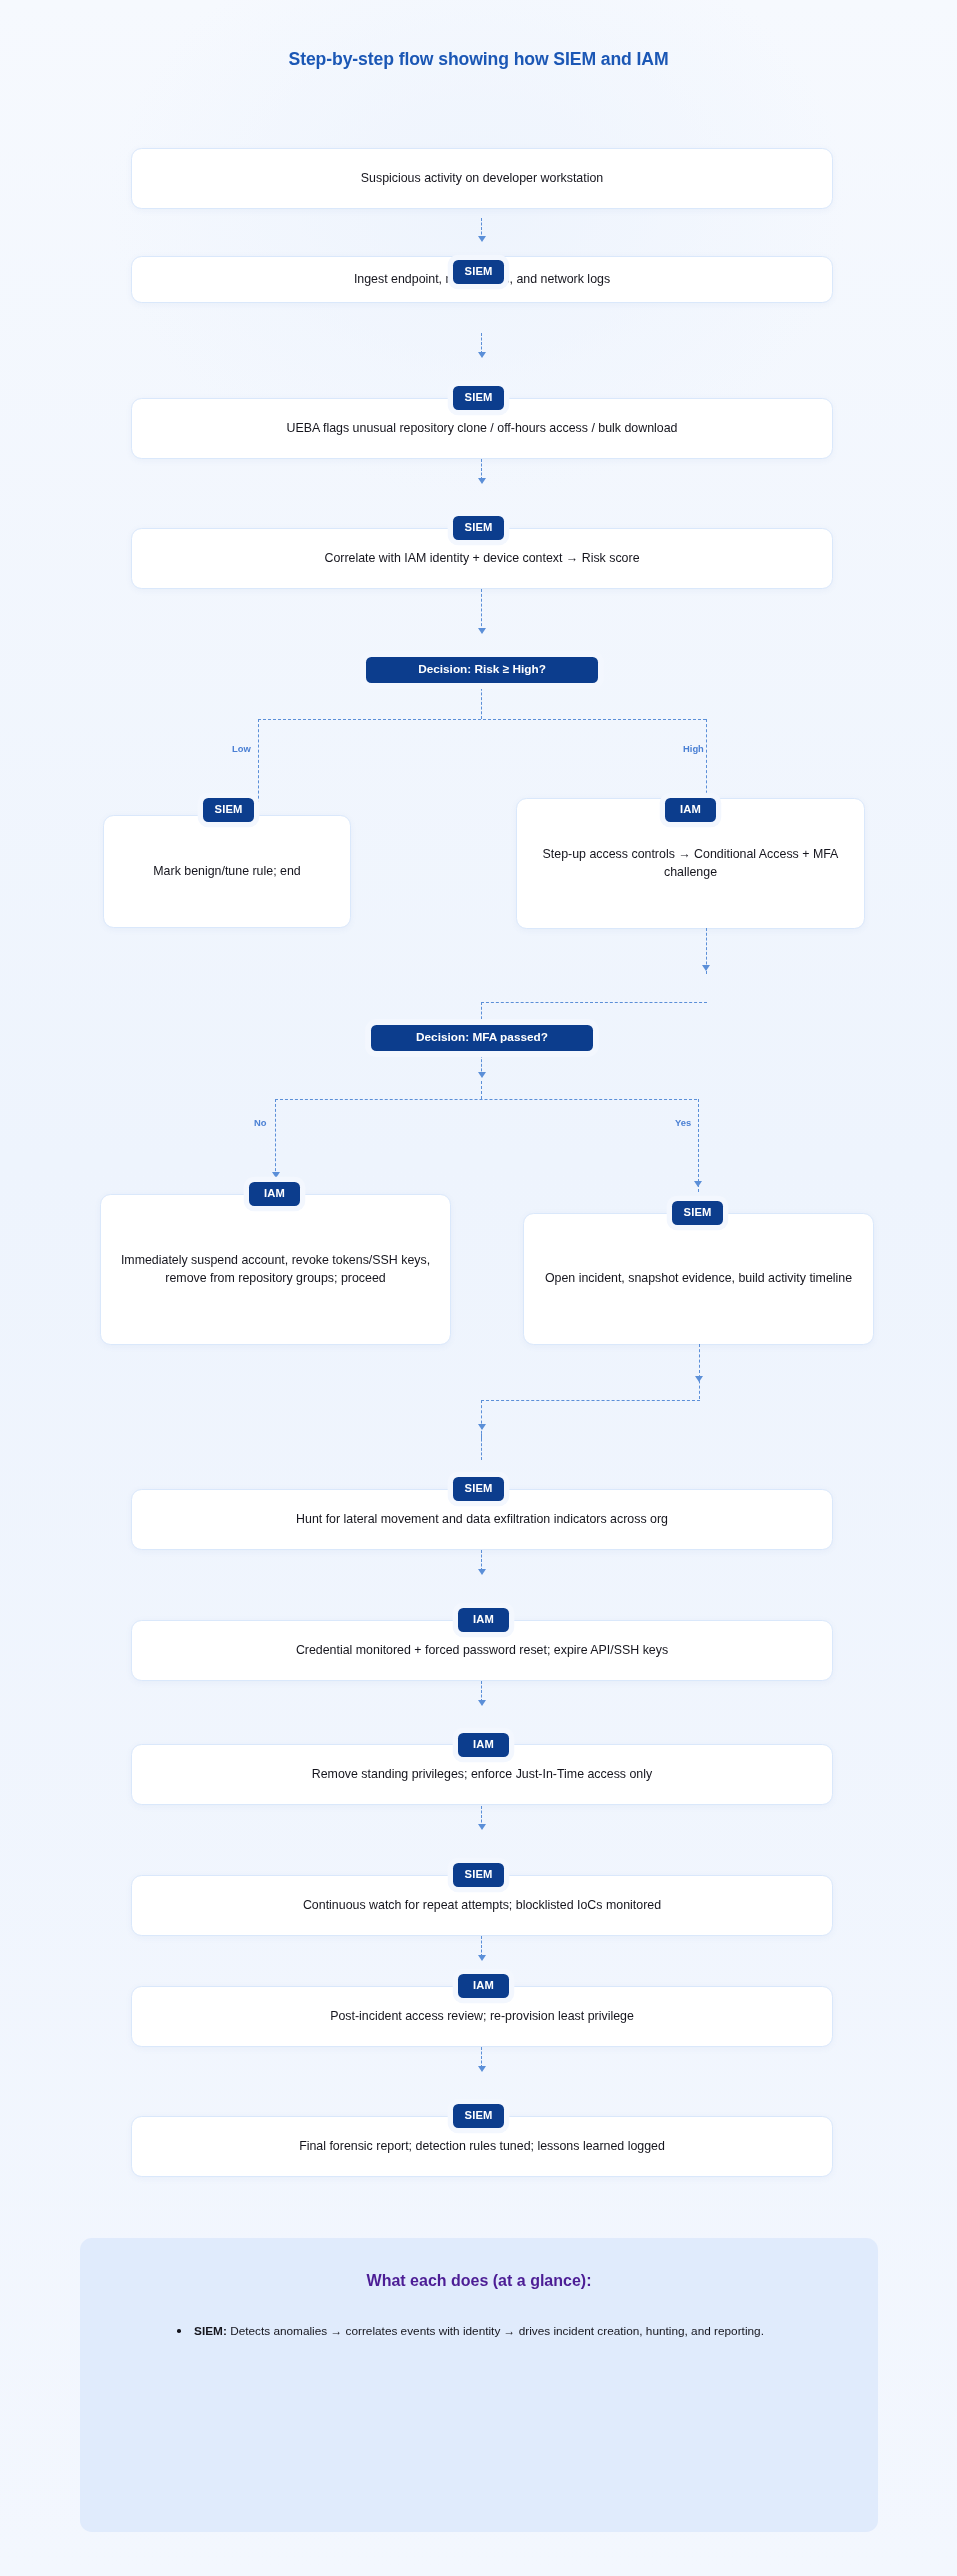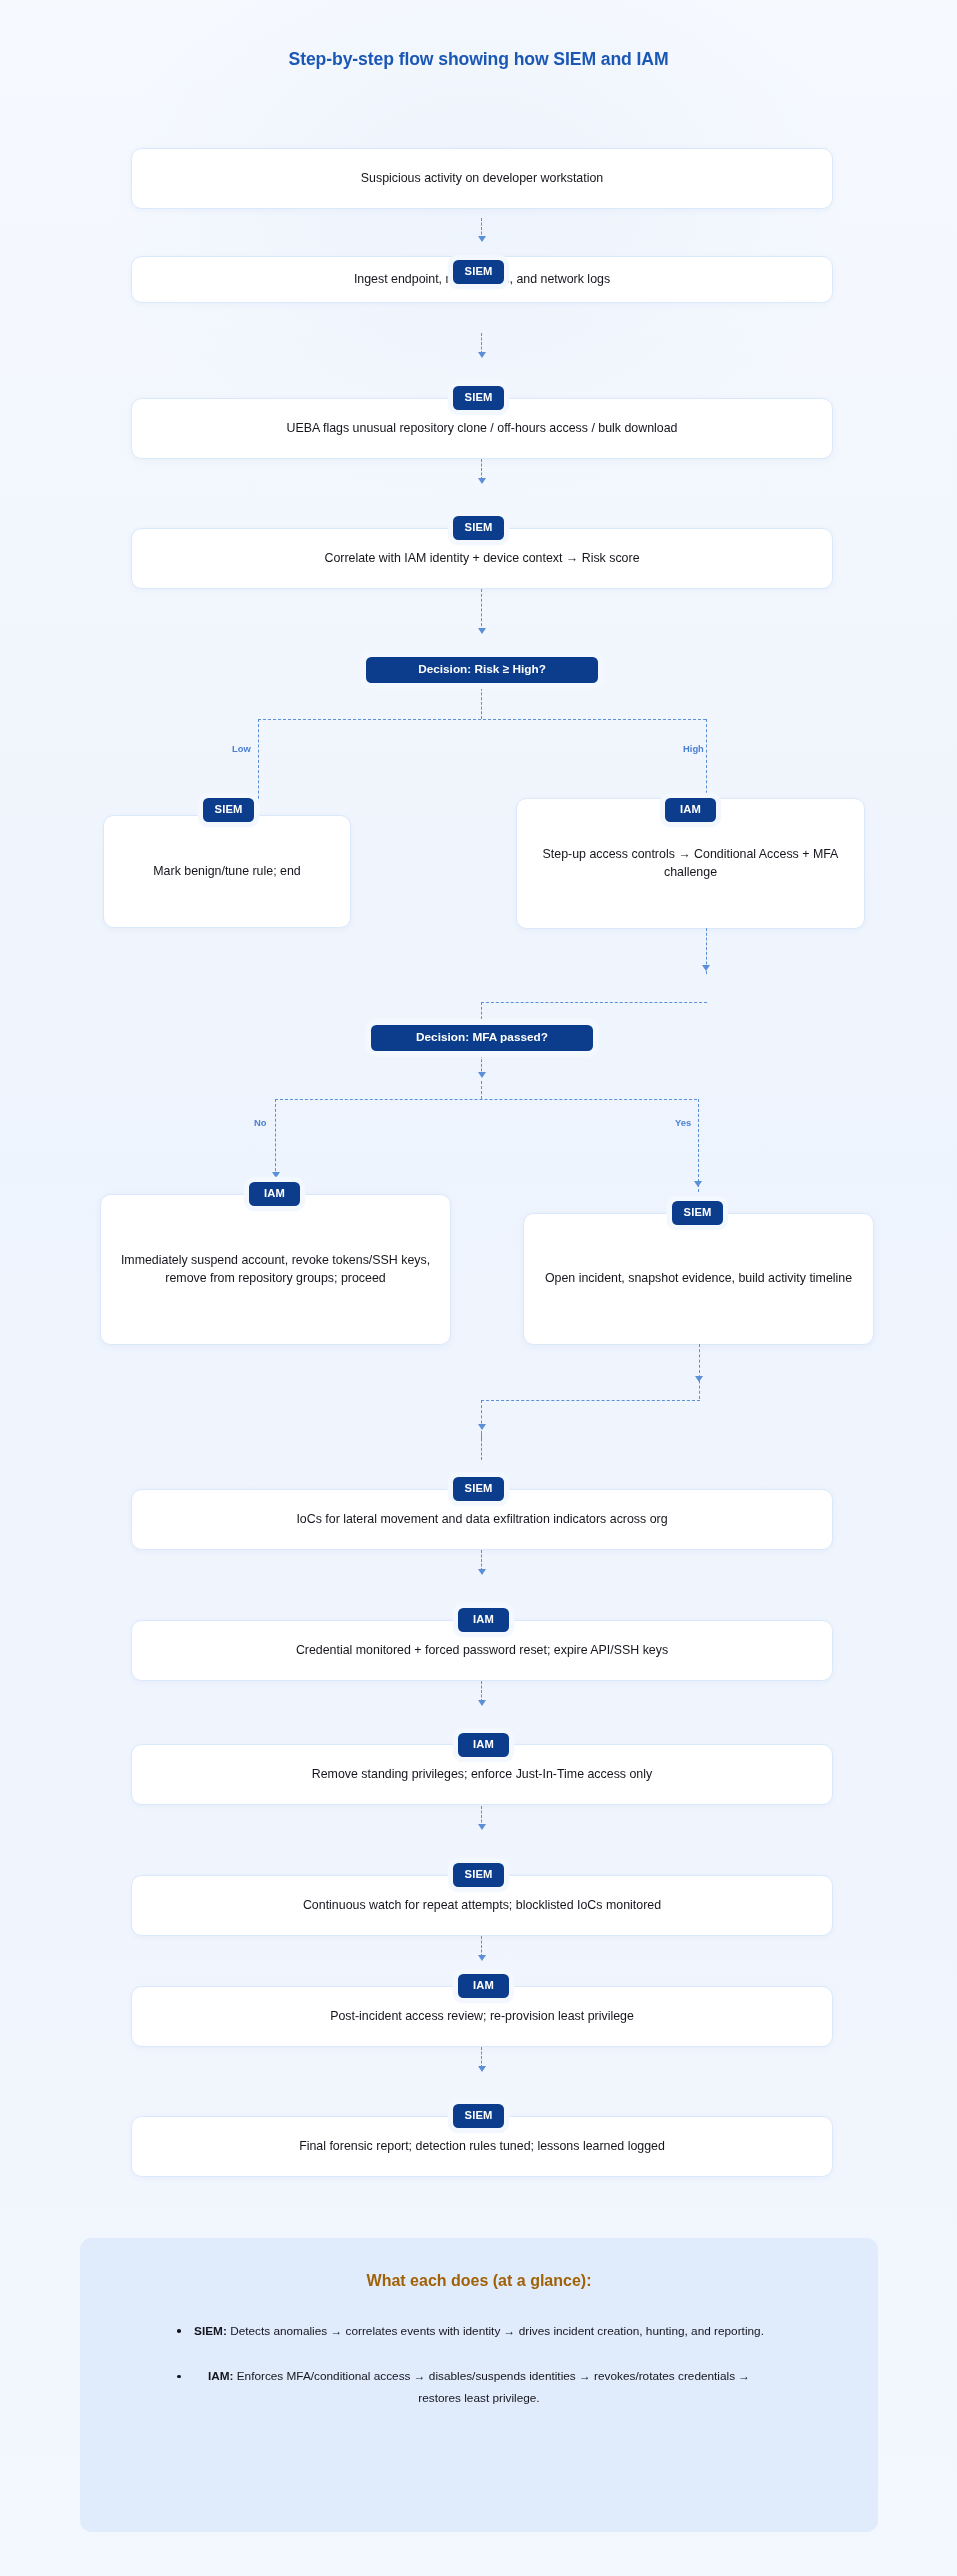--- a/index.html
+++ b/index.html
@@ -144,21 +144,21 @@
     width: 798px;
     height: 294px;
     background: #e0ebfc;
     border-radius: 11.8px;
     padding: 34px 71px 0 71px;
   }
   #legend .lg-title {
     text-align: center;
     font-size: 16px;
     font-weight: 700;
-    color: #a16207;
+    color: #4c1d95;
     margin-bottom: 31px;
   }
   #legend ul { list-style: none; }
   #legend li {
     position: relative;
     text-align: center;
     font-size: 11.8px;
     line-height: 1.85;
     color: #15151d;
     margin-bottom: 23.5px;
@@ -282,21 +282,21 @@
   </div>
 
   <div class="vline" style="left:699px; top:1344px; height:55px;"></div>
   <div class="arrow" style="left:695px; top:1376px;"></div>
   <div class="hline" style="left:481px; top:1400px; width:219px;"></div>
   <div class="vline" style="left:481px; top:1400px; height:39px;"></div>
   <div class="arrow" style="left:478px; top:1424px;"></div>
   <div class="vline" style="left:481px; top:1434px; height:26px;"></div>
 
   <div class="node" style="left:131px; top:1489px; width:702px; height:61px;">
-    <span class="label">IoCs for lateral movement and data exfiltration indicators across org</span>
+    <span class="label">Hunt for lateral movement and data exfiltration indicators across org</span>
   </div>
   <div class="badge" style="left:453px; top:1477px;">
     <span class="btxt">SIEM</span>
   </div>
   <div class="vline" style="left:481px; top:1550px; height:21px;"></div>
   <div class="arrow" style="left:478px; top:1569px;"></div>
 
   <div class="node" style="left:131px; top:1620px; width:702px; height:61px;">
     <span class="label">Credential monitored + forced password reset; expire API/SSH keys</span>
   </div>
@@ -339,20 +339,17 @@
   <div class="badge" style="left:453px; top:2104px;">
     <span class="btxt">SIEM</span>
   </div>
 
   <div id="legend">
     <div class="lg-title">What each does (at a glance):</div>
     <ul>
       <li>
         <span class="bullet"></span><span class="term">SIEM:</span><span> Detects anomalies → correlates events with identity → drives incident creation, hunting, and reporting.</span>
       </li>
-      <li>
-        <span class="bullet"></span><span class="term">IAM:</span><span> Enforces MFA/conditional access → disables/suspends identities → revokes/rotates credentials → restores least privilege.</span>
-      </li>
     </ul>
   </div>
 
 </div>
 
 
 </body></html>

